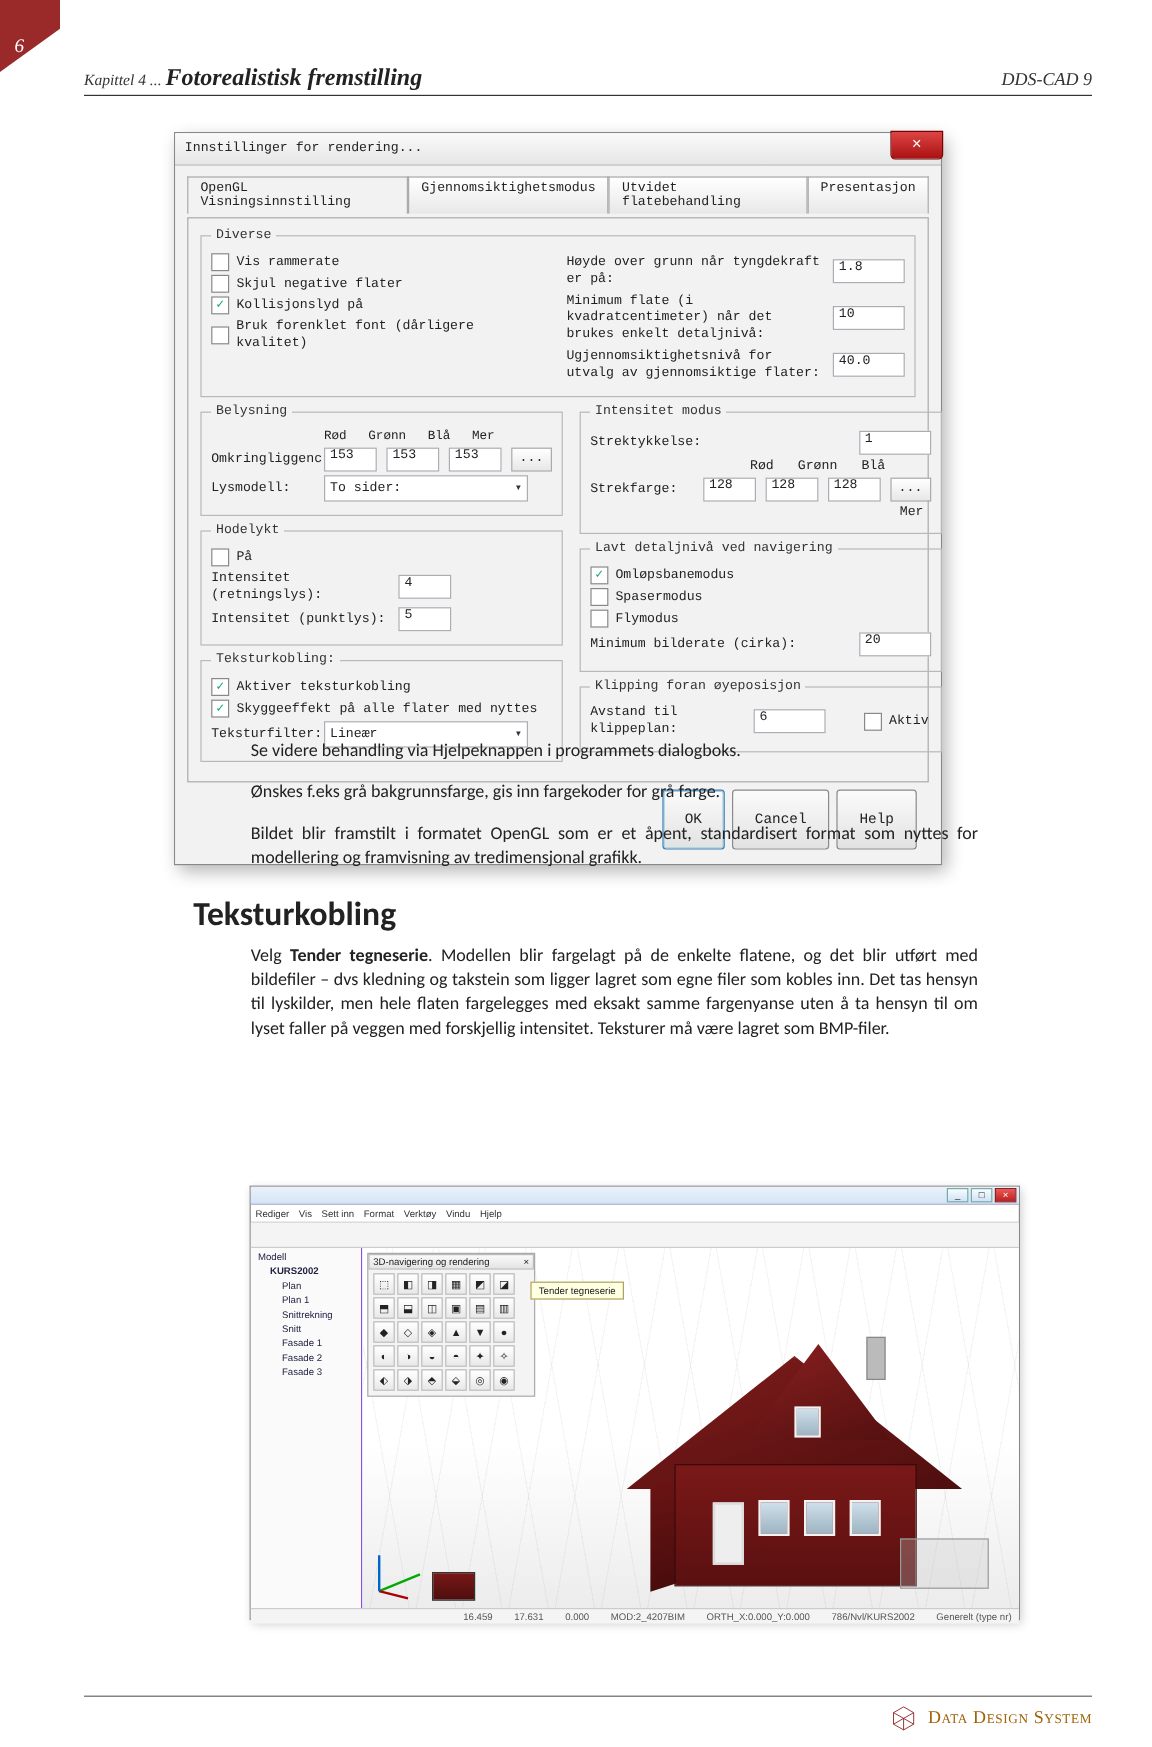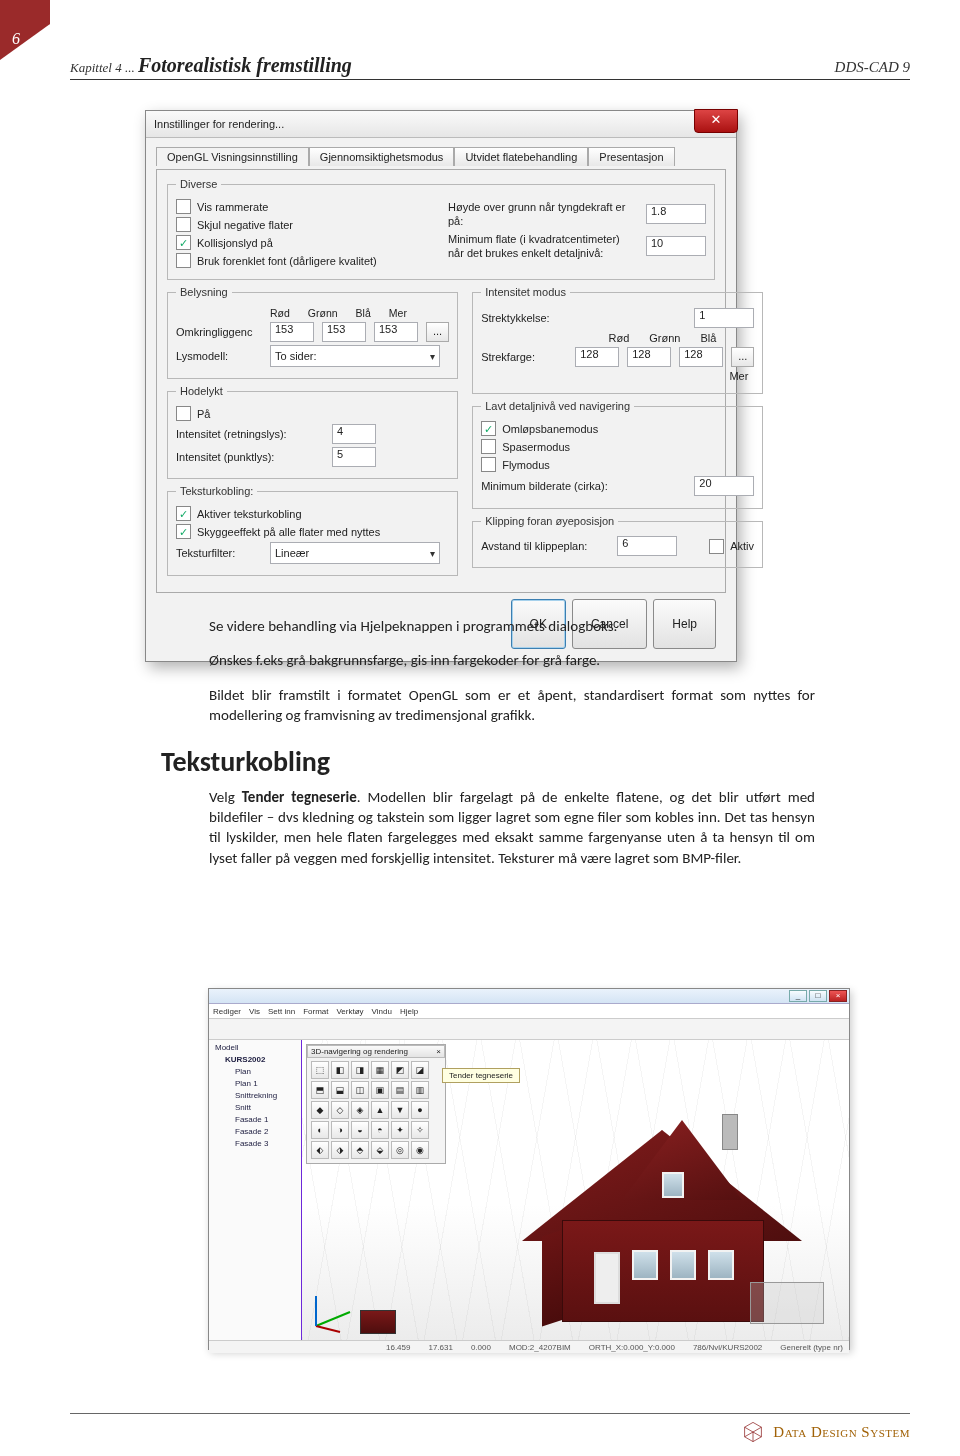--- a/index.html
+++ b/index.html
@@ -6,21 +6,21 @@
   .page { position:relative; width:960px; height:1456px; }
   .corner-tab { position:absolute; top:0; left:0; width:50px; height:60px; background:#9a2a2a; clip-path:polygon(0 0,100% 0,100% 40%,0 100%); box-shadow:2px 2px 4px rgba(0,0,0,.3); }
   .pagenum { position:absolute; top:30px; left:12px; color:#fff; font-size:16px; font-style:italic; font-family:Georgia,serif; }
   .header-row { position:absolute; top:54px; left:70px; right:50px; border-bottom:1px solid #333; padding-bottom:2px; display:flex; justify-content:space-between; align-items:baseline;text-align:right; }
   .header-left { font-family:Georgia,serif; }
   .hl-small { font-size:13px; font-style:italic; color:#333; }
   .hl-big { font-size:20px; font-style:italic; font-weight:bold; color:#222; }
   .header-right { font-family:Georgia,serif; font-size:15px; font-style:italic; color:#333; }
 
   
-  .dlg-wrap { position:absolute; top:110px; left:145px; width:592px; }
+  .dlg-wrap { position:absolute; top:110px; left:145px; width:640px;font-family:Liberation Mono, monospace; }
   .dlg { border:1px solid #888; background:#f2f2f2; box-shadow:4px 6px 14px rgba(0,0,0,.3); }
   .dlg-tb { height:26px; background:linear-gradient(#fafafa,#e6e6e6); border-bottom:1px solid #bbb; position:relative; padding-left:8px; line-height:26px; }
   .dlg-close { position:absolute; top:-2px; right:-2px; width:42px; height:22px; background:linear-gradient(#d44,#a11); border-radius:0 0 4px 4px; color:#fff; text-align:center; line-height:20px; font-size:13px; border:1px solid #700; }
   .dlg-body { padding:8px 10px 12px 10px; background:#f2f2f2; font-size:11px; }
   .tabs { display:flex; gap:0; margin-bottom:4px; }
   .tab { border:1px solid #aaa; background:linear-gradient(#fff,#e8e8e8); padding:3px 10px; font-size:11px; border-bottom:none; position:relative; top:1px; }
   .tab.active { background:#f2f2f2; z-index:2; }
   .tabpane { border:1px solid #aaa; padding:8px 10px 10px 10px; background:#f2f2f2; }
   .cols2 { display:flex; gap:14px; }
   .col { flex:1; }
@@ -145,20 +145,24 @@
                   </div>
               </div>
               <div class="col">
                 <div class="rightpair">
                     <span class="lbl">Høyde over grunn når tyngdekraft er på:</span>
                     <span class="inp">1.8</span>
                   </div>
                 <div class="rightpair">
                     <span class="lbl">Minimum flate (i kvadratcentimeter) når det brukes enkelt detaljnivå:</span>
                     <span class="inp">10</span>
+                  </div>
+                <div class="rightpair">
+                    <span class="lbl">Ugjennomsiktighetsnivå for utvalg av gjennomsiktige flater:</span>
+                    <span class="inp">40.0</span>
                   </div>
               </div>
             </div>
           </fieldset>
 
           <div class="cols2">
             <div class="col">
               <fieldset>
                 <legend>Belysning</legend>
                 <div class="row" style="padding-left:94px;">

